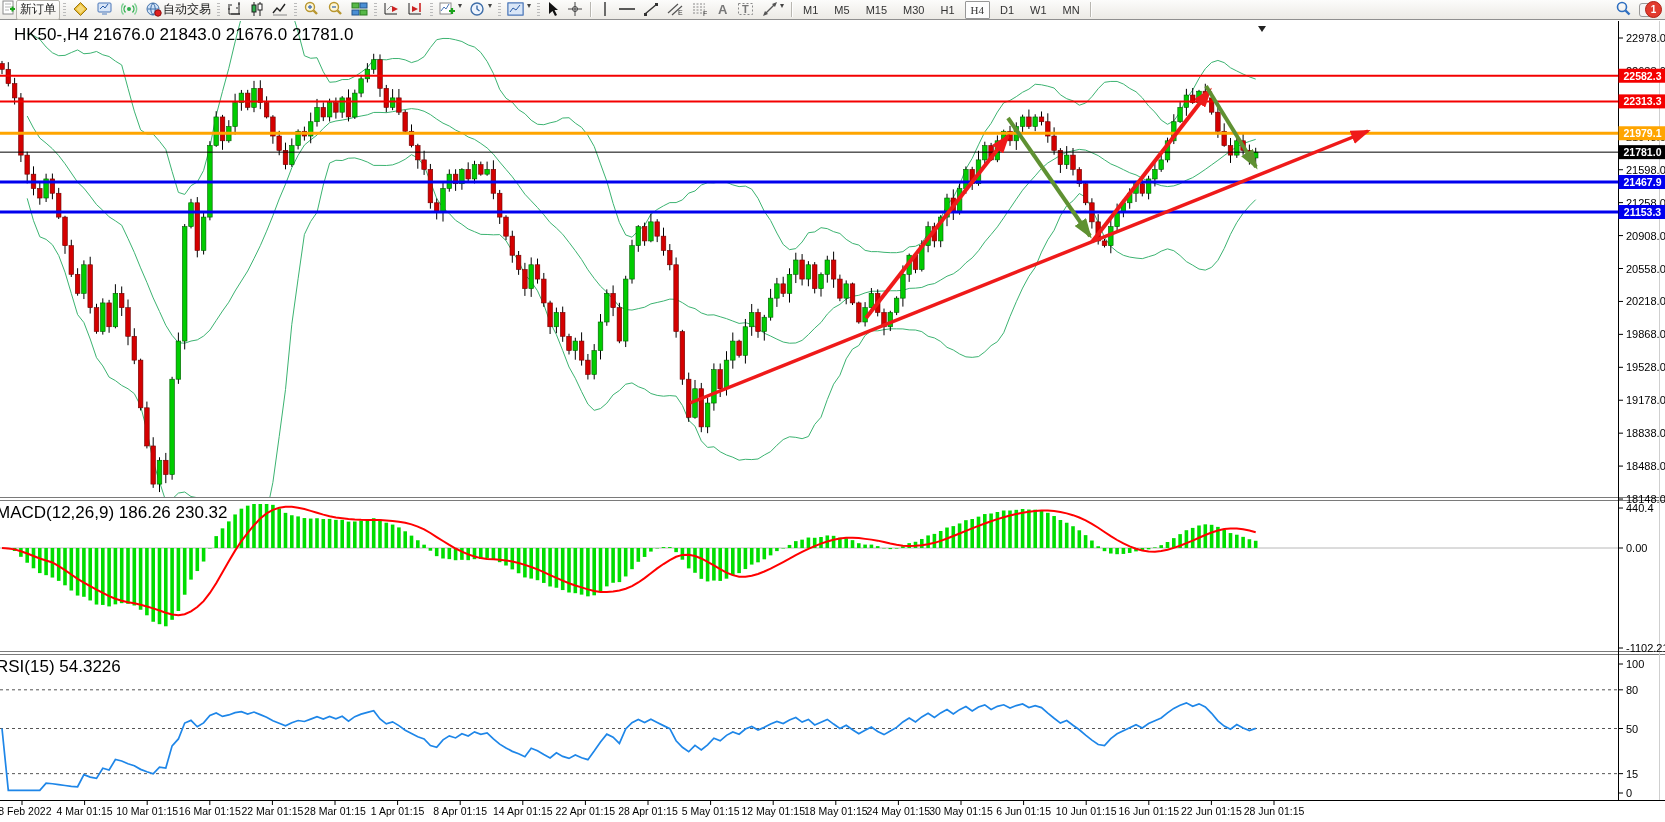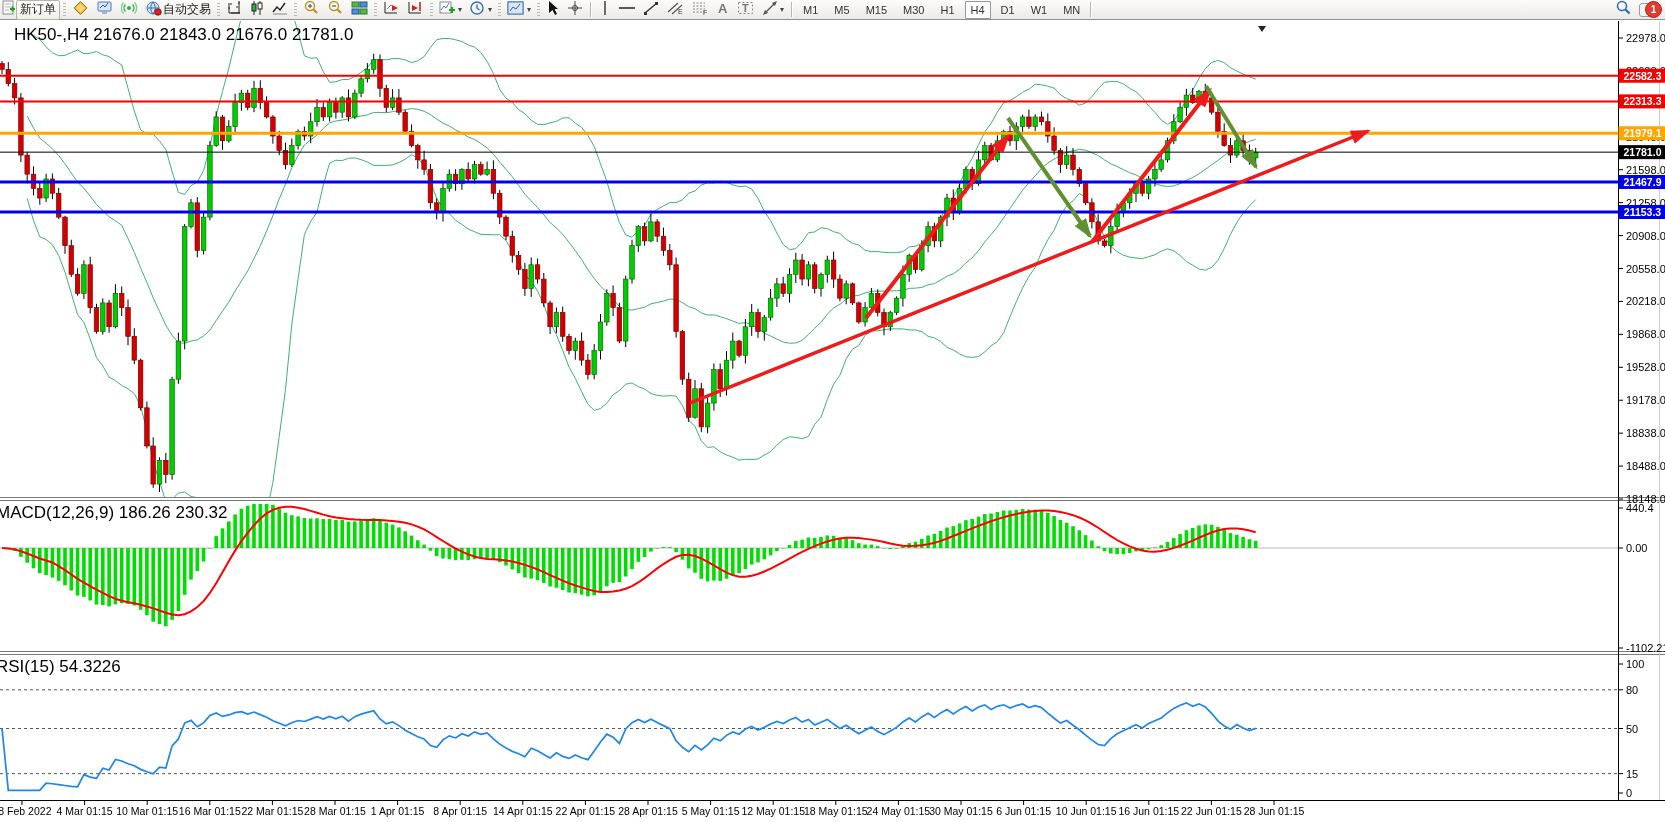--- a/index.html
+++ b/index.html
@@ -3,29 +3,29 @@
 <meta charset="utf-8">
 <style>
   html,body{margin:0;padding:0;background:#d9d9d9}
   #app{position:relative;width:1665px;height:822px;background:#fff;overflow:hidden;
        font-family:"Liberation Sans",sans-serif;}
   svg text{font-family:"Liberation Sans",sans-serif;}
   
   .tb{position:absolute;top:0;left:0;width:1665px;height:20px;z-index:5;
       display:flex;align-items:center;gap:1px;padding-left:1px;box-sizing:border-box;
       background:linear-gradient(#fcfcfb,#eceae5);border-bottom:1px solid #8f8f8f;}
-  .tbtn{height:18px;display:flex;align-items:center;justify-content:center;
+  .tbtn{height:18px;display:flex;justify-content:center;
         padding:0 3px;font-size:12px;color:#1a1a1a;white-space:nowrap;}
   .tbtn.bordered{border:1px solid #b5b3ac;background:linear-gradient(#fff,#f1efe9);border-radius:2px;}
   .sep{width:1px;height:15px;background:#b9b7b1;border-right:1px solid #fdfdfd;margin:0 3px;}
   .grip{width:3px;height:14px;margin:0 2px;
         background:repeating-linear-gradient(#bbb 0 1px,transparent 1px 3px);}
   .caret{font-size:8px;color:#444;margin-left:2px;}
   .tf-btn{font-size:11px;color:#333;padding:2px 6px;height:14px;line-height:14px;}
-  .tf-btn.active{background:#fdfdfd;border:1px solid #979797;padding:1px 5px;border-radius:1px;}
+  .tf-btn.active{background:#fdfdfd;border:1px solid #979797;padding:1px 5px;border-radius:1px;font-family:Liberation Serif, serif;}
   .icon{display:inline-block;}
   
   .flabel{position:absolute;z-index:3;font-size:17px;color:#000;white-space:nowrap;}
   #chart-title{top:25px;left:14px;}
   #macd-label{top:503px;left:-4px;}
   #rsi-label{top:657px;left:-4px;}
   .badge{position:absolute;top:1px;right:3px;width:15px;height:15px;border-radius:50%;
          background:#e23b2e;color:#fff;font-size:10px;font-weight:bold;text-align:center;
          line-height:15px;z-index:6;border:1px solid #b02015;}
   #notif-bubble{position:absolute;top:3px;right:8px;width:16px;height:12px;z-index:5;

